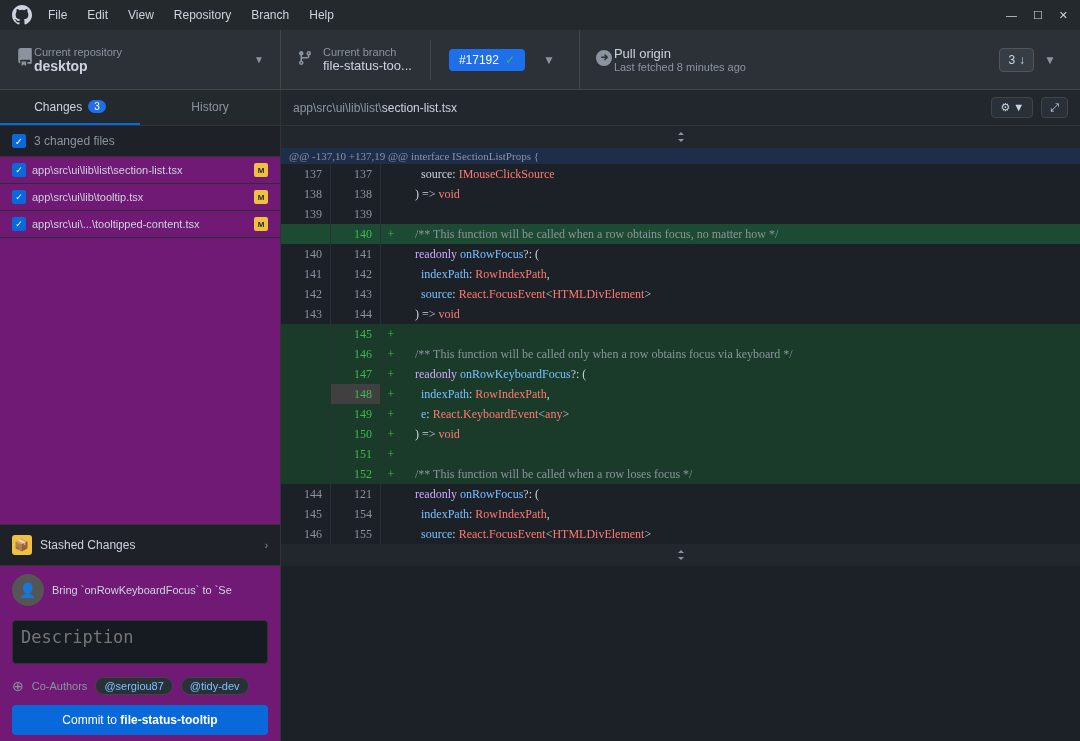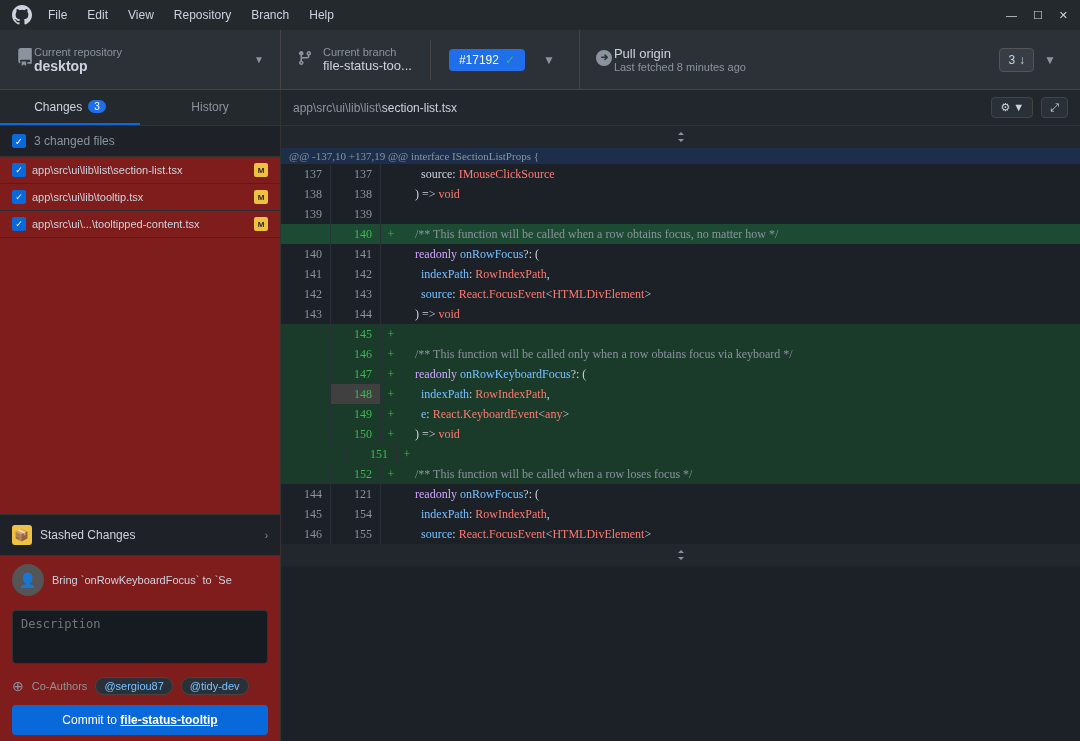--- a/index.html
+++ b/index.html
@@ -35,21 +35,21 @@
     .pull-icon { color: #8b949e; font-size: 14px; }
     .pull-info .pull-label { font-size: 13px; color: #cdd3de; font-weight: 500; }
     .pull-info .pull-sub { font-size: 11px; color: #8b949e; }
     .pull-badge { display: flex; align-items: center; gap: 4px; background: #363d44; border: 1px solid #555; border-radius: 4px; padding: 4px 8px; font-size: 12px; color: #cdd3de; cursor: pointer; }
     .pull-dropdown { padding: 8px; color: #8b949e; cursor: pointer; }
 
     
     .app-body { display: flex; height: calc(741px - 90px); }
 
     
-    .sidebar { width: 281px; background: #7f1d1d; border-right: 1px solid #333; display: flex; flex-direction: column; }
+    .sidebar { width: 281px; background: #701a75; border-right: 1px solid #333; display: flex; flex-direction: column; }
     .sidebar-tabs { display: flex; height: 36px; background: #24292e; border-bottom: 1px solid #333; }
     .tab { flex: 1; display: flex; align-items: center; justify-content: center; gap: 6px; cursor: pointer; font-size: 12px; color: #8b949e; border-bottom: 2px solid transparent; }
     .tab.active { color: #cdd3de; border-bottom: 2px solid #0969da; }
     .tab-badge { background: #1f6feb; color: #fff; border-radius: 10px; padding: 1px 6px; font-size: 10px; }
 
     .changed-files-header { display: flex; align-items: center; gap: 8px; padding: 8px 12px; background: #1e2228; border-bottom: 1px solid #333; }
     .checkbox { width: 14px; height: 14px; background: #0969da; border: 1px solid #0969da; border-radius: 2px; display: flex; align-items: center; justify-content: center; color: #fff; font-size: 10px; cursor: pointer; }
     .changed-count { font-size: 12px; color: #8b949e; }
 
     .file-list { flex: 1; overflow-y: auto; }
@@ -62,29 +62,29 @@
     .stash-header { display: flex; align-items: center; padding: 10px 12px; cursor: pointer; background: #1e2228; }
     .stash-icon { width: 20px; height: 20px; background: #f0c040; border-radius: 3px; display: flex; align-items: center; justify-content: center; margin-right: 8px; font-size: 12px; }
     .stash-title { flex: 1; font-size: 12px; color: #cdd3de; font-weight: 500; }
     .stash-chevron { color: #8b949e; font-size: 10px; }
 
     .stash-commit { display: flex; align-items: center; gap: 8px; padding: 8px 12px; border-top: 1px solid #333; }
     .stash-avatar { width: 32px; height: 32px; border-radius: 50%; background: #555; display: flex; align-items: center; justify-content: center; font-size: 14px; color: #cdd3de; flex-shrink: 0; }
     .stash-msg { font-size: 11px; color: #cdd3de; overflow: hidden; text-overflow: ellipsis; white-space: nowrap; }
 
     .description-area { margin: 6px 12px; }
-    .description-input { width: 100%; height: 54px; background: #161b22; border: 1px solid #333; border-radius: 4px; color: #8b949e; font-size: 12px; padding: 6px 8px; resize: none; }
+    .description-input { width: 100%; height: 44px; background: #161b22; border: 1px solid #333; border-radius: 4px; color: #8b949e; font-size: 17px; padding: 6px 8px; resize: none; }
 
     .coauthors-row { display: flex; align-items: center; gap: 8px; padding: 4px 12px; }
     .add-author-icon { color: #8b949e; font-size: 14px; cursor: pointer; }
     .coauthor-label { font-size: 11px; color: #8b949e; }
     .coauthor-tag { background: #2a3038; border: 1px solid #444; border-radius: 10px; padding: 2px 8px; font-size: 11px; color: #79c0ff; }
 
     .commit-btn { margin: 6px 12px; padding: 8px; background: #0969da; border: none; border-radius: 4px; color: #fff; font-size: 12px; cursor: pointer; width: calc(100% - 24px); text-align: center; }
-    .commit-btn strong { font-weight: 600; text-decoration: underline; }
+    .commit-btn strong { font-weight: 600; }
 
     
     .diff-panel { flex: 1; display: flex; flex-direction: column; background: #1c2128; }
     .diff-header { display: flex; align-items: center; justify-content: space-between; padding: 8px 12px; background: #22272e; border-bottom: 1px solid #333; height: 36px; }
     .diff-filepath { font-size: 12px; color: #8b949e; }
     .diff-filepath span { color: #cdd3de; }
     .diff-actions { display: flex; gap: 8px; }
     .diff-action-btn { background: #2a3038; border: 1px solid #444; border-radius: 4px; color: #cdd3de; padding: 3px 8px; font-size: 11px; cursor: pointer; display: flex; align-items: center; gap: 4px; }
 
     .diff-content { flex: 1; overflow-y: auto; font-family: Liberation Serif, serif; font-size: 12px; }
@@ -346,21 +346,21 @@
         <span class="line-num new" style="background:#1a3a2a;color:#3fb950;">149</span>
         <span class="line-marker" style="color:#3fb950;">+</span>
         <span class="line-code">    <span class="kw-prop">e</span>: <span class="kw-type">React.KeyboardEvent</span>&lt;<span class="kw-type">any</span>&gt;</span>
       </div>
       <div class="diff-line added" style="background:#1a3a2a;">
         <span class="line-num old" style="background:#1a3a2a;"></span>
         <span class="line-num new" style="background:#1a3a2a;color:#3fb950;">150</span>
         <span class="line-marker" style="color:#3fb950;">+</span>
         <span class="line-code">  ) =&gt; <span class="kw-type">void</span></span>
       </div>
-      <div class="diff-line added" style="background:#1a3a2a;padding-left:16px;">
+      <div class="diff-line added" style="background:#1a3a2a;">
         <span class="line-num old" style="background:#1a3a2a;"></span>
         <span class="line-num new" style="background:#1a3a2a;color:#3fb950;">151</span>
         <span class="line-marker" style="color:#3fb950;">+</span>
         <span class="line-code"></span>
       </div>
       <div class="diff-line added" style="background:#1a3a2a;">
         <span class="line-num old" style="background:#1a3a2a;"></span>
         <span class="line-num new" style="background:#1a3a2a;color:#3fb950;">152</span>
         <span class="line-marker" style="color:#3fb950;">+</span>
         <span class="line-code"><span class="kw-comment">  /** This function will be called when a row loses focus */</span></span>

